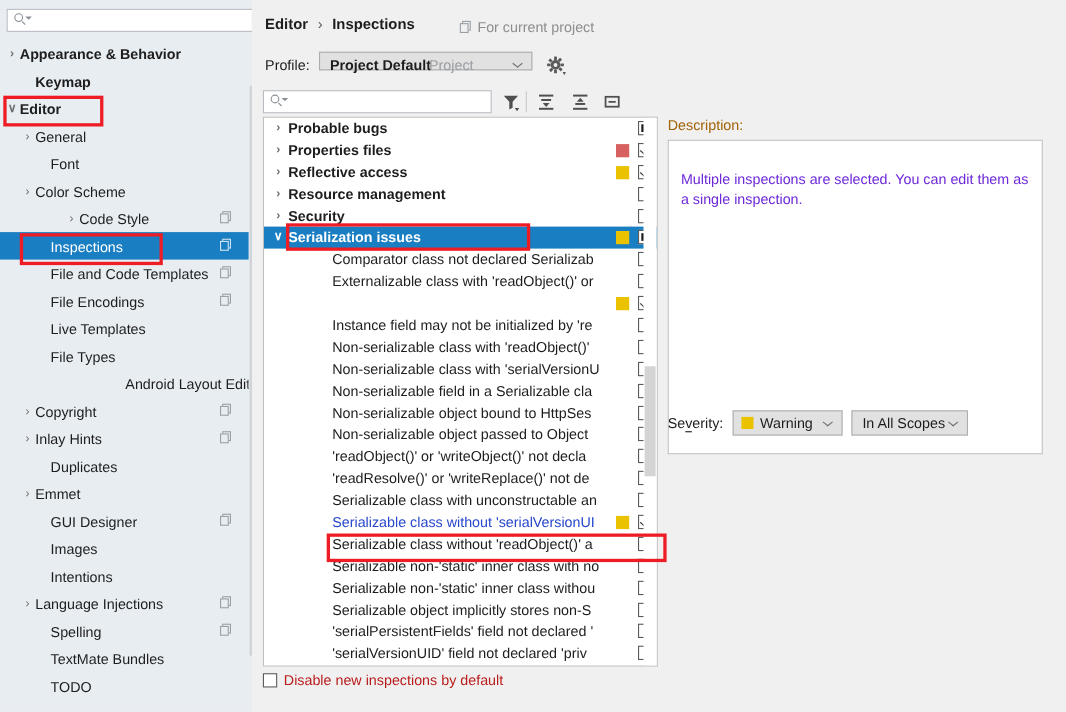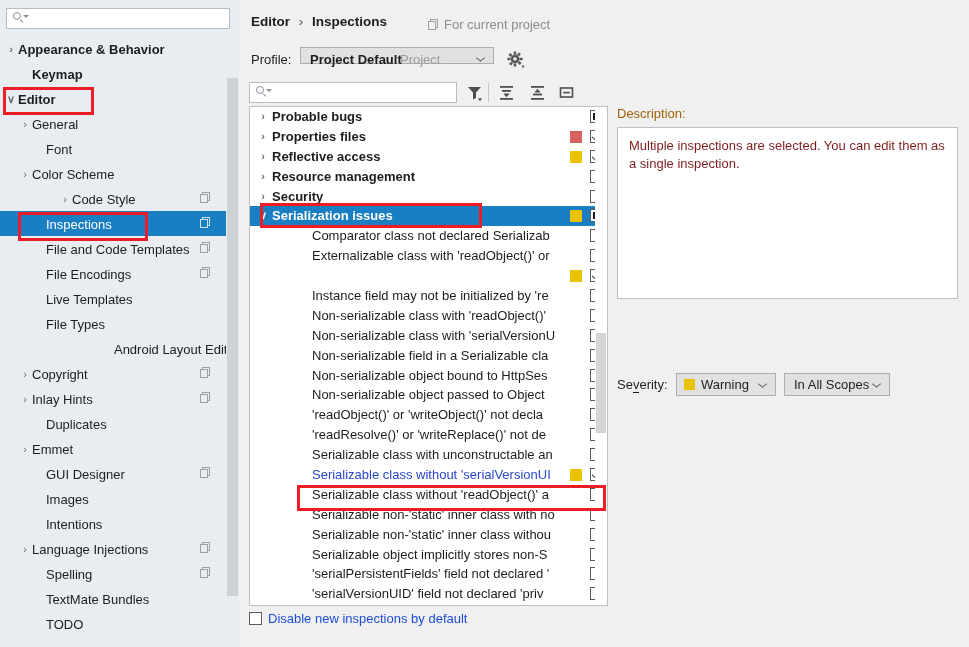--- a/index.html
+++ b/index.html
@@ -85,21 +85,21 @@
     position: absolute; right: 0; top: 36px; width: 13px; height: 605px;
     background: #e8edf2;
   }
   #sb-thumb {
     position: absolute; right: 1px; top: 42px; width: 11px; height: 518px;
     background: #cdd2d6;
   }
 
   
   #content {
-    position: absolute; left: 239px; top: 0; width: 730px; height: 647px;
+    position: absolute; left: 229px; top: 0; width: 730px; height: 647px;
     background: #f0f0f0;
   }
   #breadcrumb {
     position: absolute; left: 12px; top: 14px;
     font-size: 13.5px; font-weight: bold; color: #1d1d1d;
     white-space: nowrap;
   }
   #breadcrumb .sep { font-weight: normal; color: #5a5a5a; padding: 0 5px; }
   #forproj {
     position: absolute; left: 189px; top: 17px;
@@ -220,37 +220,37 @@
     background: #ffffff;
   }
   #ip-thumb {
     position: absolute; right: 1px; top: 226px; width: 10px; height: 100px;
     background: #d4d4d4;
   }
 
   
   #disable-row {
     position: absolute; left: 10px; top: 610px;
-    font-size: 13px; color: #1d4ed8; white-space: nowrap;
+    font-size: 13px; color: #b91c1c; white-space: nowrap;
   }
   #disable-box {
     display: inline-block; position: relative; top: 2px;
     width: 13px; height: 13px; box-sizing: border-box;
     border: 1px solid #5b5b5b; background: #ffffff; margin-right: 6px;
   }
 
   
   #desc-label {
     position: absolute; left: 378px; top: 106px;
     font-size: 13px; color: #a16207;
   }
   #desc-box {
-    position: absolute; left: 378px; top: 127px; width: 341px; height: 172px;
+    position: absolute; left: 378px; top: 127px; width: 341px; height: 286px;
     background: #ffffff; border: 1px solid #c0c0c0; box-sizing: border-box;
-    padding: 9px 11px; font-size: 13px; line-height: 17.5px; color: #7f1d1d;
+    padding: 26px 11px; font-size: 13px; line-height: 17.5px; color: #6d28d9;
   }
   #sev-label {
     position: absolute; left: 378px; top: 377px; font-size: 13px; color: #1d1d1d;
   }
   #sev-label u { text-decoration: none; border-bottom: 1px solid #1d1d1d; }
   #sev-combo {
     position: absolute; left: 437px; top: 373px; width: 100px; height: 23px;
     background: #e1e1e1; border: 1px solid #adadad; box-sizing: border-box;
   }
   #sev-combo .swatch {

